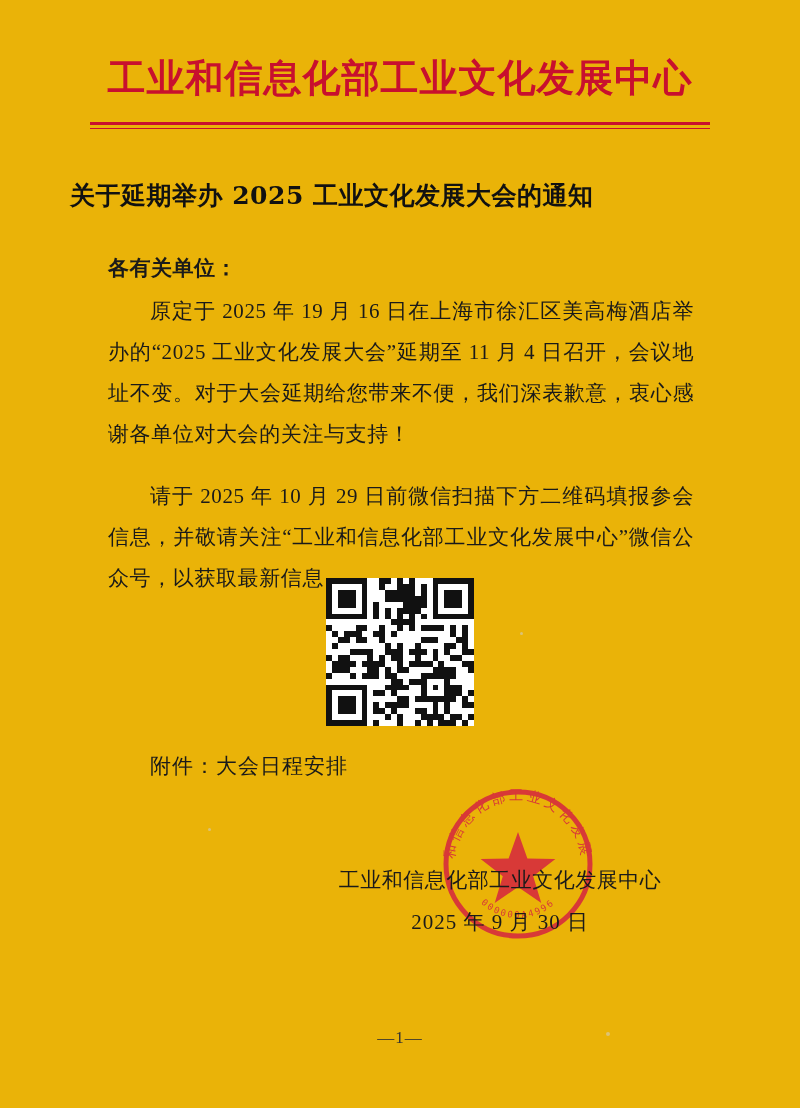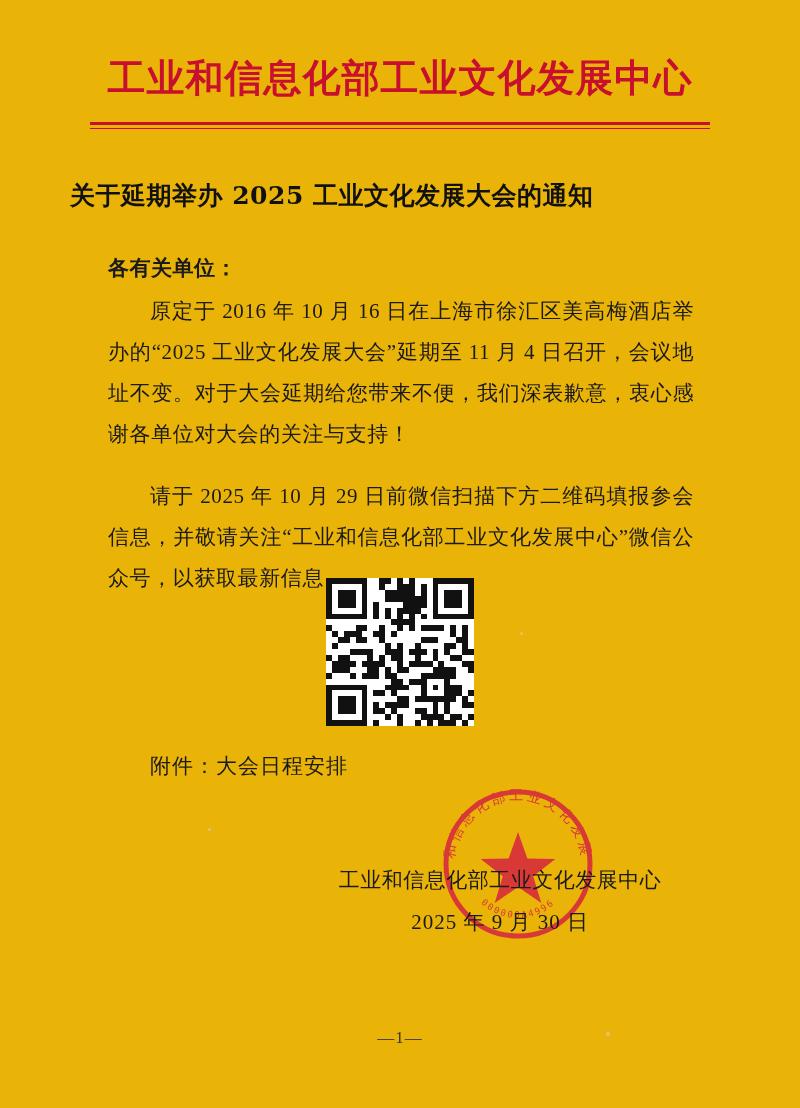--- a/index.html
+++ b/index.html
@@ -176,21 +176,21 @@
   <div class="masthead">
     <div class="masthead-title">工业和信息化部工业文化发展中心</div>
     <div class="masthead-rule"></div>
     <div class="masthead-rule thin"></div>
   </div>
 
   <div class="doc-title">关于延期举办 2025 工业文化发展大会的通知</div>
 
   <div class="body-block">
     <div class="salutation">各有关单位：</div>
-    <p class="para">原定于 2016 年 10 月 16 日在上海市徐汇区美高梅酒店举办的“2025 工业文化发展大会”延期至 11 月 4 日召开，会议地址不变。对于大会延期给您带来不便，我们深表歉意，衷心感谢各单位对大会的关注与支持！</p>
+    <p class="para">原定于 2025 年 19 月 16 日在上海市徐汇区美高梅酒店举办的“2025 工业文化发展大会”延期至 11 月 4 日召开，会议地址不变。对于大会延期给您带来不便，我们深表歉意，衷心感谢各单位对大会的关注与支持！</p>
     <p class="para">请于 2025 年 10 月 29 日前微信扫描下方二维码填报参会信息，并敬请关注“工业和信息化部工业文化发展中心”微信公众号，以获取最新信息。</p>
   </div>
 
   <div class="qr-wrap">
     <div class="qr" id="qr">
         <i class="on"></i>
         <i class="on"></i>
         <i class="on"></i>
         <i class="on"></i>
         <i class="on"></i>

